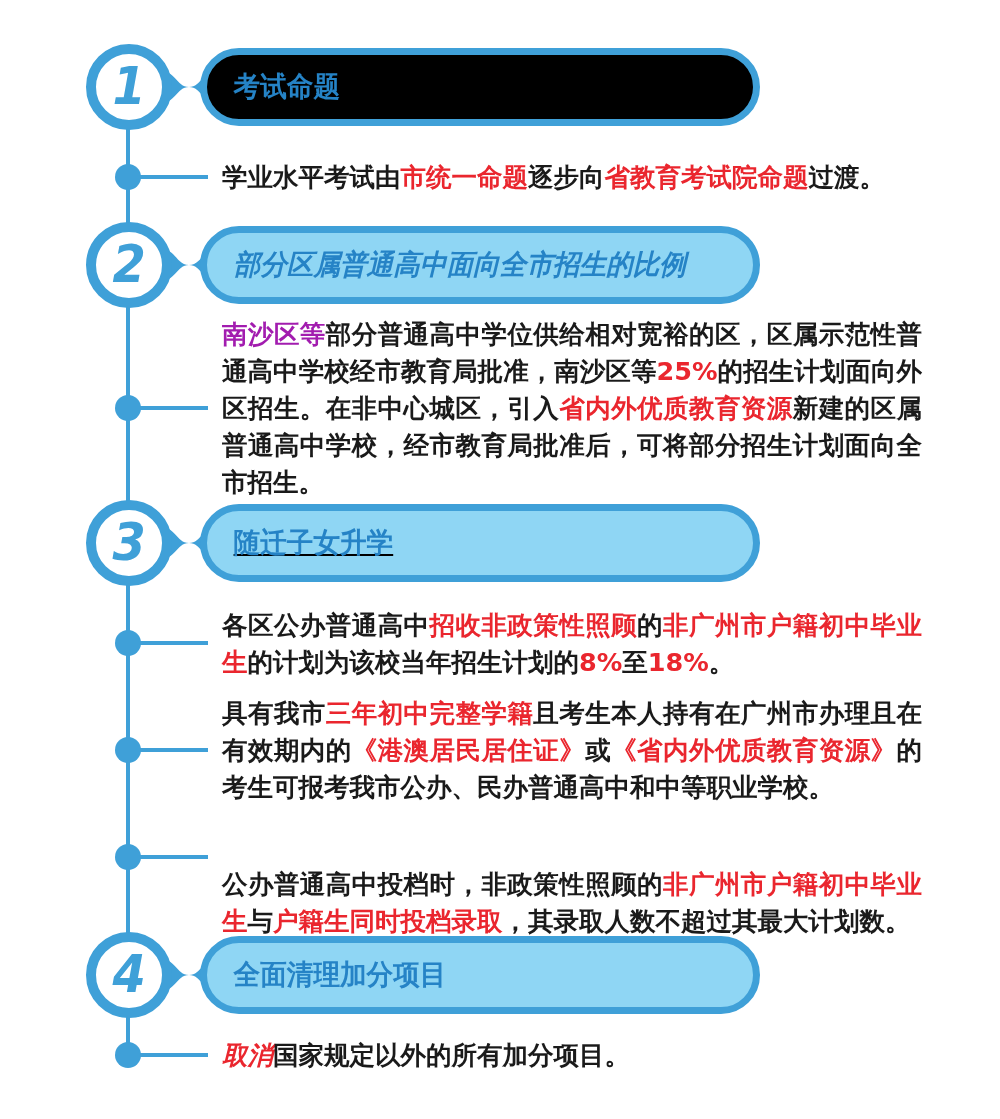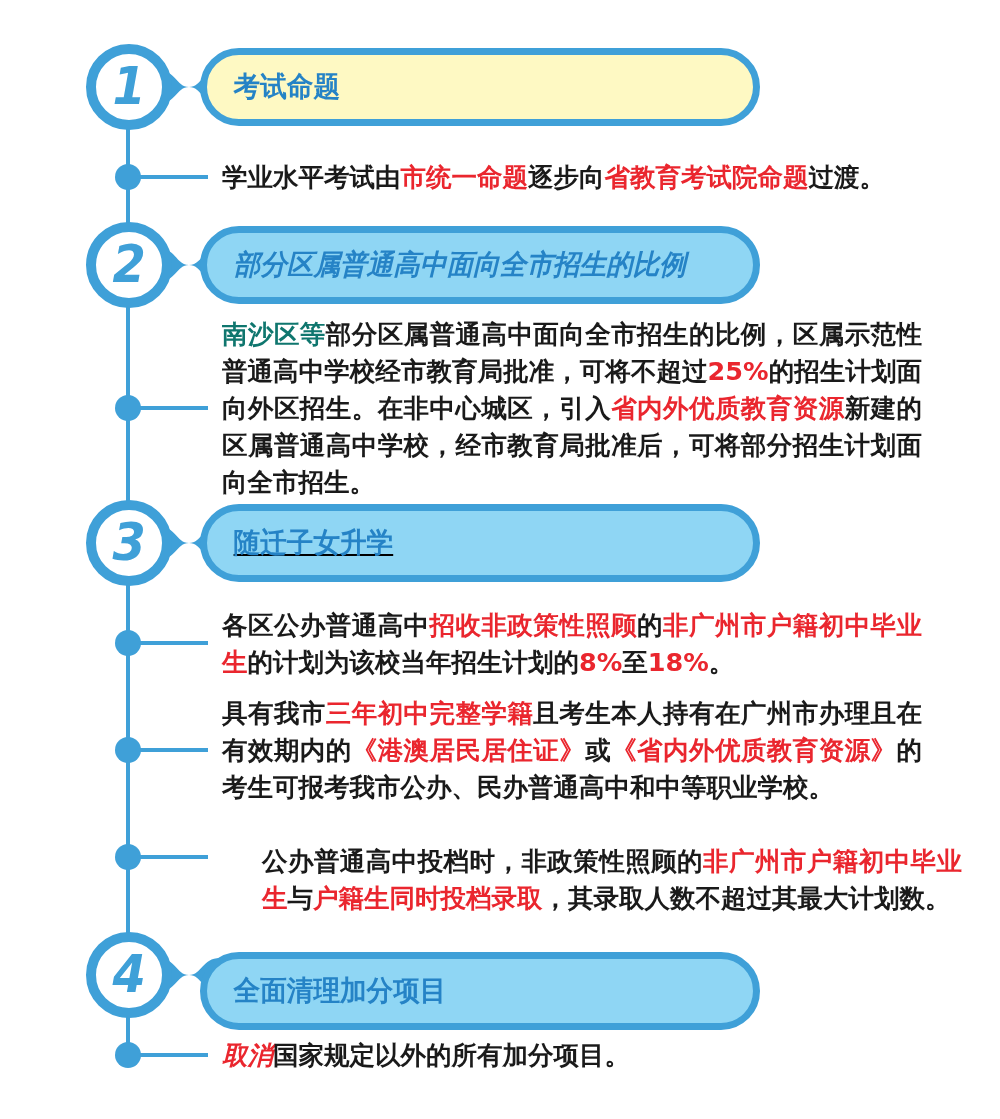--- a/index.html
+++ b/index.html
@@ -146,21 +146,21 @@
 
   <div class="section-head" style="top:44px;">
     <div class="num-circle" style="border-color: rgb(63, 160, 216);">
       <span class="num" style="color: rgb(63, 160, 216);">1</span>
     </div>
     <div class="neck">
       <svg width="62" height="34" viewBox="0 0 62 34">
           <path d="M0 0 C18 0 18 17 31 17 C44 17 44 0 62 0 L62 34 C44 34 44 17 31 17 C18 17 18 34 0 34 Z" fill="#3FA0D8"></path>
         </svg>
     </div>
-    <div class="title-pill" style="background: #fef9c3; border-color: rgb(63, 160, 216);">
+    <div class="title-pill" style="background: #000000; border-color: rgb(63, 160, 216);">
       <span class="title-text" style="color: rgb(37, 131, 198);">考试命题</span>
     </div>
   </div>
 
   <div class="node-dot" style="top: 177px; background: rgb(63, 160, 216);"></div>
   <div class="node-stem" style="top: 177px; width: 80px; background: rgb(63, 160, 216);"></div>
   <div class="para" style="top: 159px; color: rgb(26, 26, 26);"><span>学业水平考试由</span><span class="hl" style="color: rgb(234, 38, 46);">市统一命题</span><span>逐步向</span><span class="hl" style="color: rgb(234, 38, 46);">省教育考试院命题</span><span>过渡。</span></div>
 
   <div class="section-head" style="top:222px;">
     <div class="num-circle" style="border-color: rgb(63, 160, 216);">
@@ -171,21 +171,21 @@
           <path d="M0 0 C18 0 18 17 31 17 C44 17 44 0 62 0 L62 34 C44 34 44 17 31 17 C18 17 18 34 0 34 Z" fill="#3FA0D8"></path>
         </svg>
     </div>
     <div class="title-pill" style="background: rgb(143, 214, 244); border-color: rgb(63, 160, 216); font-style: italic;">
       <span class="title-text" style="color: rgb(37, 131, 198);">部分区属普通高中面向全市招生的比例</span>
     </div>
   </div>
 
   <div class="node-dot" style="top: 408px; background: rgb(63, 160, 216);"></div>
   <div class="node-stem" style="top: 408px; width: 80px; background: rgb(63, 160, 216);"></div>
-  <div class="para" style="top: 316px; color: rgb(26, 26, 26);"><span class="hl" style="color: #0f766e; margin-top: 13px;">南沙区等</span><span>部分区属普通高中面向全市招生的比例，区属示范性普通高中学校经市教育局批准，可将不超过</span><span class="hl" style="color: rgb(234, 38, 46);">25%</span><span>的招生计划面向外区招生。在非中心城区，引入</span><span class="hl" style="color: rgb(234, 38, 46);">省内外优质教育资源</span><span>新建的区属普通高中学校，经市教育局批准后，可将部分招生计划面向全市招生。</span></div>
+  <div class="para" style="top: 316px; color: rgb(26, 26, 26);"><span class="hl" style="color: #a21caf; margin-top: 13px;">南沙区等</span><span>部分普通高中学位供给相对宽裕的区，区属示范性普通高中学校经市教育局批准，南沙区等</span><span class="hl" style="color: rgb(234, 38, 46);">25%</span><span>的招生计划面向外区招生。在非中心城区，引入</span><span class="hl" style="color: rgb(234, 38, 46);">省内外优质教育资源</span><span>新建的区属普通高中学校，经市教育局批准后，可将部分招生计划面向全市招生。</span></div>
 
   <div class="section-head" style="top:500px;">
     <div class="num-circle" style="border-color: rgb(63, 160, 216);">
       <span class="num" style="color: rgb(63, 160, 216);">3</span>
     </div>
     <div class="neck">
       <svg width="62" height="34" viewBox="0 0 62 34">
           <path d="M0 0 C18 0 18 17 31 17 C44 17 44 0 62 0 L62 34 C44 34 44 17 31 17 C18 17 18 34 0 34 Z" fill="#3FA0D8"></path>
         </svg>
     </div>
@@ -197,32 +197,32 @@
   <div class="node-dot" style="top: 643px; background: rgb(63, 160, 216);"></div>
   <div class="node-stem" style="top: 643px; width: 80px; background: rgb(63, 160, 216);"></div>
   <div class="para" style="top: 607px; color: rgb(26, 26, 26);"><span>各区公办普通高中</span><span class="hl" style="color: rgb(234, 38, 46);">招收非政策性照顾</span><span>的</span><span class="hl" style="color: rgb(234, 38, 46);">非广州市户籍初中毕业生</span><span>的计划为该校当年招生计划的</span><span class="hl" style="color: rgb(234, 38, 46);">8%</span><span>至</span><span class="hl" style="color: rgb(234, 38, 46);">18%</span><span>。</span></div>
 
   <div class="node-dot" style="top: 750px; background: rgb(63, 160, 216);"></div>
   <div class="node-stem" style="top: 750px; width: 80px; background: rgb(63, 160, 216);"></div>
   <div class="para" style="top: 695px; color: rgb(26, 26, 26);"><span>具有我市</span><span class="hl" style="color: rgb(234, 38, 46); margin-top: 41px;">三年初中完整学籍</span><span>且考生本人持有在广州市办理且在有效期内的</span><span class="hl" style="color: rgb(234, 38, 46);">《港澳居民居住证》</span><span>或</span><span class="hl" style="color: rgb(234, 38, 46);">《省内外优质教育资源》</span><span>的考生可报考我市公办、民办普通高中和中等职业学校。</span></div>
 
   <div class="node-dot" style="top: 857px; background: rgb(63, 160, 216);"></div>
   <div class="node-stem" style="top: 857px; width: 80px; background: rgb(63, 160, 216);"></div>
-  <div class="para" style="top: 843px; color: rgb(26, 26, 26); margin-left: 40px;"><span>公办普通高中投档时，非政策性照顾的</span><span class="hl" style="color: rgb(234, 38, 46);">非广州市户籍初中毕业生</span><span>与</span><span class="hl" style="color: rgb(234, 38, 46);">户籍生同时投档录取</span><span>，其录取人数不超过其最大计划数。</span></div>
+  <div class="para" style="top: 866px; color: rgb(26, 26, 26);"><span>公办普通高中投档时，非政策性照顾的</span><span class="hl" style="color: rgb(234, 38, 46);">非广州市户籍初中毕业生</span><span>与</span><span class="hl" style="color: rgb(234, 38, 46);">户籍生同时投档录取</span><span>，其录取人数不超过其最大计划数。</span></div>
 
   <div class="section-head" style="top:932px;">
     <div class="num-circle" style="border-color: rgb(63, 160, 216);">
       <span class="num" style="color: rgb(63, 160, 216);">4</span>
     </div>
     <div class="neck">
       <svg width="62" height="34" viewBox="0 0 62 34">
           <path d="M0 0 C18 0 18 17 31 17 C44 17 44 0 62 0 L62 34 C44 34 44 17 31 17 C18 17 18 34 0 34 Z" fill="#3FA0D8"></path>
         </svg>
     </div>
-    <div class="title-pill" style="background: rgb(143, 214, 244); border-color: rgb(63, 160, 216); margin-top: 16px;">
+    <div class="title-pill" style="background: rgb(143, 214, 244); border-color: rgb(63, 160, 216);">
       <span class="title-text" style="color: rgb(37, 131, 198);">全面清理加分项目</span>
     </div>
   </div>
 
   <div class="node-dot" style="top: 1055px; background: rgb(63, 160, 216);"></div>
   <div class="node-stem" style="top: 1055px; width: 80px; background: rgb(63, 160, 216);"></div>
   <div class="para" style="top: 1037px; color: rgb(26, 26, 26);"><span class="hl" style="color: rgb(234, 38, 46); font-style: italic;">取消</span><span>国家规定以外的所有加分项目。</span></div>
 
 </div>
 

